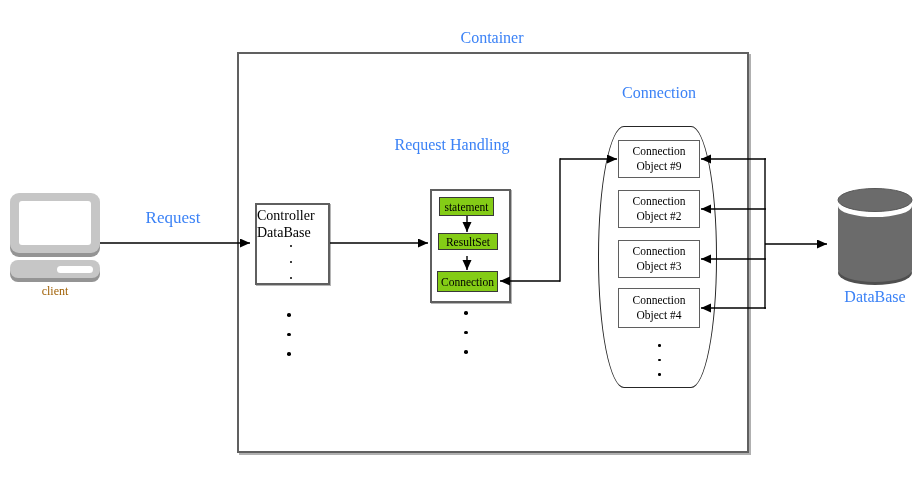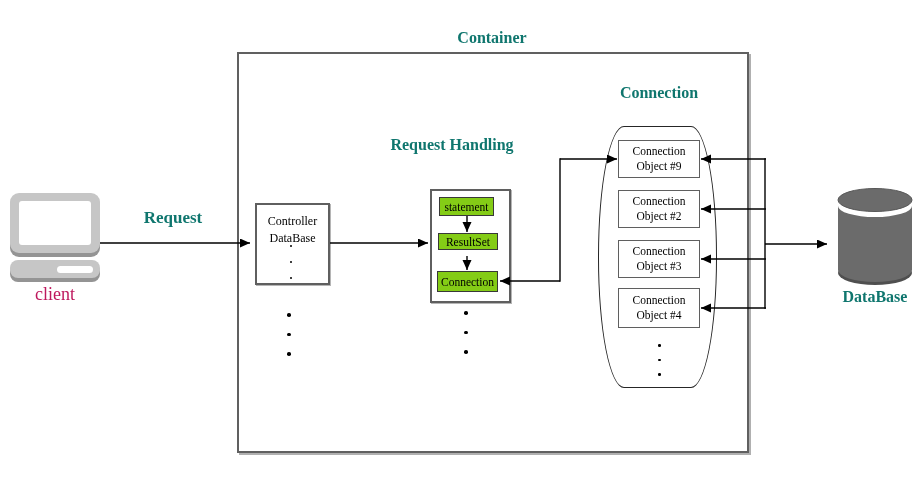--- a/index.html
+++ b/index.html
@@ -1,33 +1,33 @@
 <!DOCTYPE html>
 <html><head>
 <meta charset="utf-8">
 <style>
   html,body{margin:0;padding:0;background:#fff;}
   .canvas{
     position:relative;width:920px;height:489px;background:#ffffff;
     font-family:"Liberation Serif", serif;color:#000;overflow:hidden;
   }
   
-  .title{position:absolute;font-weight:bold;font-size:16px;line-height:18px;text-align:center;color:#0f766e;}
-  .small-label{position:absolute;font-size:18px;text-align:center;color:#be185d;}
+  .title{position:absolute;font-weight:normal;font-size:16px;line-height:18px;text-align:center;color:#3b82f6;}
+  .small-label{position:absolute;font-size:12px;text-align:center;color:#a16207;}
   
   .outer-box{position:absolute;box-sizing:border-box;background:#ffffff;border:2px solid #5f5f5f;box-shadow:1px 1px 0 #b5b5b5;}
   .inner-box{position:absolute;box-sizing:border-box;background:#84cc16;border:1.5px solid #383838;
              display:flex;align-items:center;justify-content:center;font-size:11.5px;}
   .container-box{position:absolute;box-sizing:border-box;border:2px solid #606060;background:transparent;box-shadow:2px 2px 0 #b0b0b0;}
   .pool-shape{position:absolute;box-sizing:border-box;background:#ffffff;border:1.4px solid #262626;
               border-radius:26px / 130px;}
   .pool-box{position:absolute;box-sizing:border-box;background:#ffffff;border:1.6px solid #5f5f5f;
             display:flex;flex-direction:column;align-items:center;justify-content:center;
             font-size:11.5px;line-height:15px;text-align:center;}
-  .ctrl-text{padding-top:8px;font-size:12px;line-height:17px;text-align:center;}
+  .ctrl-text{padding-top:2px;font-size:14px;line-height:17px;text-align:left;}
   
   .dots{position:absolute;display:flex;flex-direction:column;align-items:center;}
   .dot{background:#000;border-radius:50%;}
   .dots.big .dot{width:3.5px;height:3.5px;margin:8px 0;}
   .dots.mini .dot{width:2px;height:2px;margin:7px 0;}
   .dots.pool .dot{width:2.5px;height:2.5px;margin:6px 0;}
   svg.overlay{position:absolute;left:0;top:0;width:920px;height:489px;pointer-events:none;}
 </style>
 </head>
 <body>

